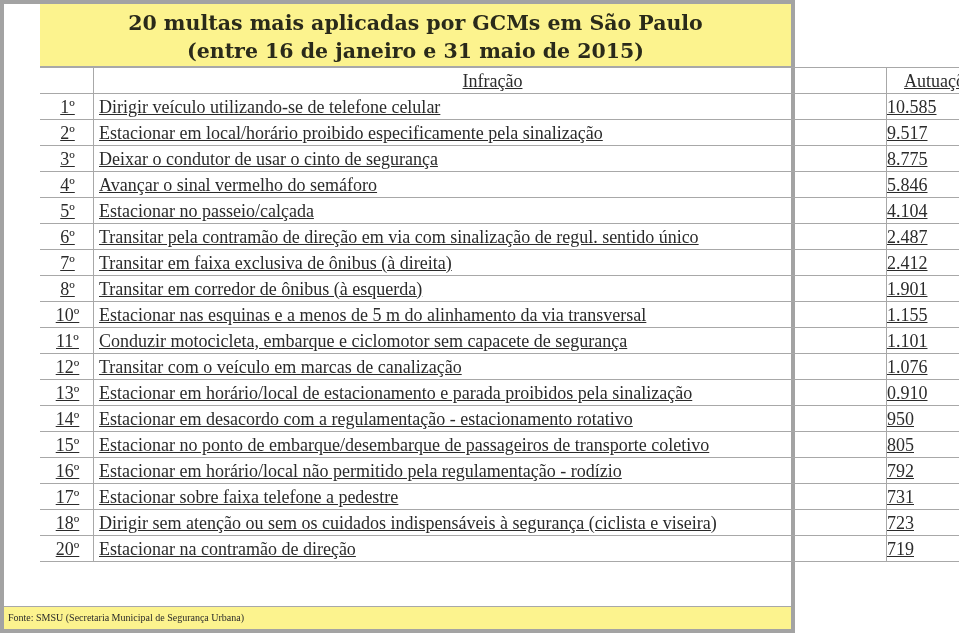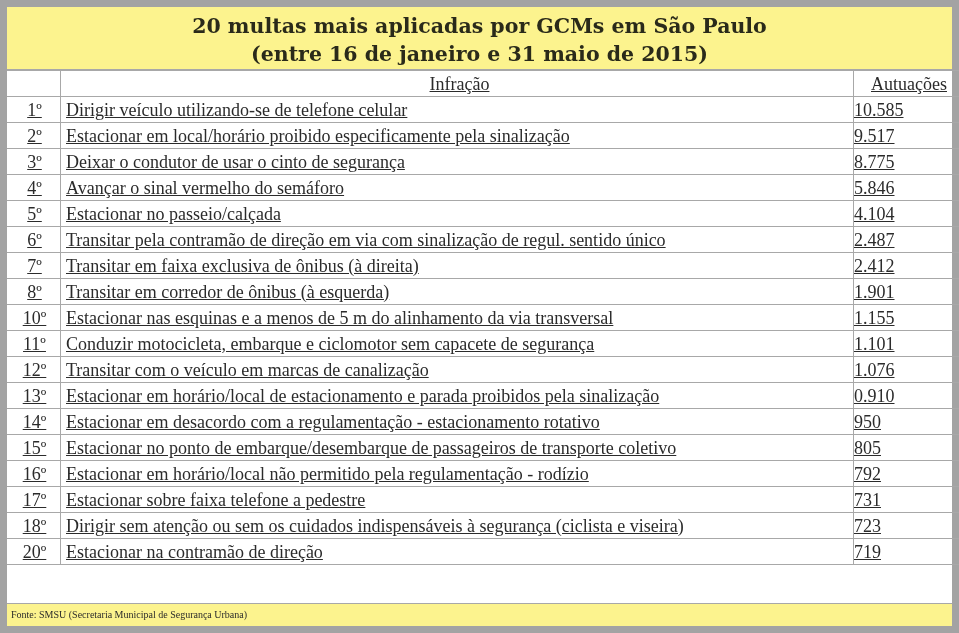--- a/index.html
+++ b/index.html
@@ -1,17 +1,17 @@
 <!DOCTYPE html>
 <html><head>
 <meta charset="utf-8">
 <style>
   html, body { margin: 0; padding: 0; background: #ffffff; }
   body { width: 959px; height: 633px; overflow: hidden; font-family: "DejaVu Serif", "Liberation Serif", serif; color: #2b2b2b; }
-  .wrap { width: 959px; height: 633px; position: relative; box-sizing: border-box; border: 7px solid #a3a3a3; }
+  .wrap { width: 795px; height: 633px; position: relative; box-sizing: border-box; border: 4px solid #a3a3a3; padding-left: 36px; }
   .title {
     background: #fcf38e;
     height: 63px;
     box-sizing: border-box;
     border-bottom: 1px solid #a8a8a8;
     text-align: center;
     font-family: "DejaVu Serif", serif;
     font-weight: bold;
     font-size: 20.5px;
     line-height: 28px;

